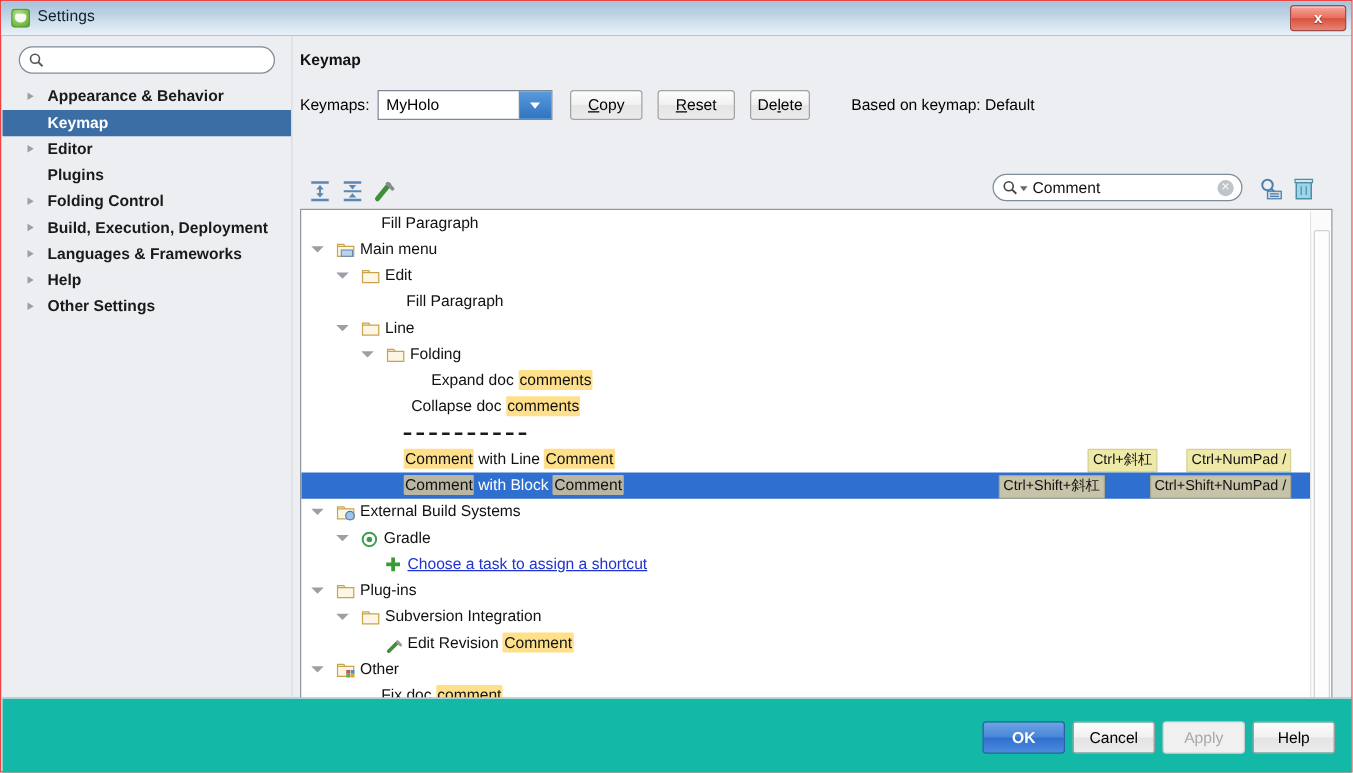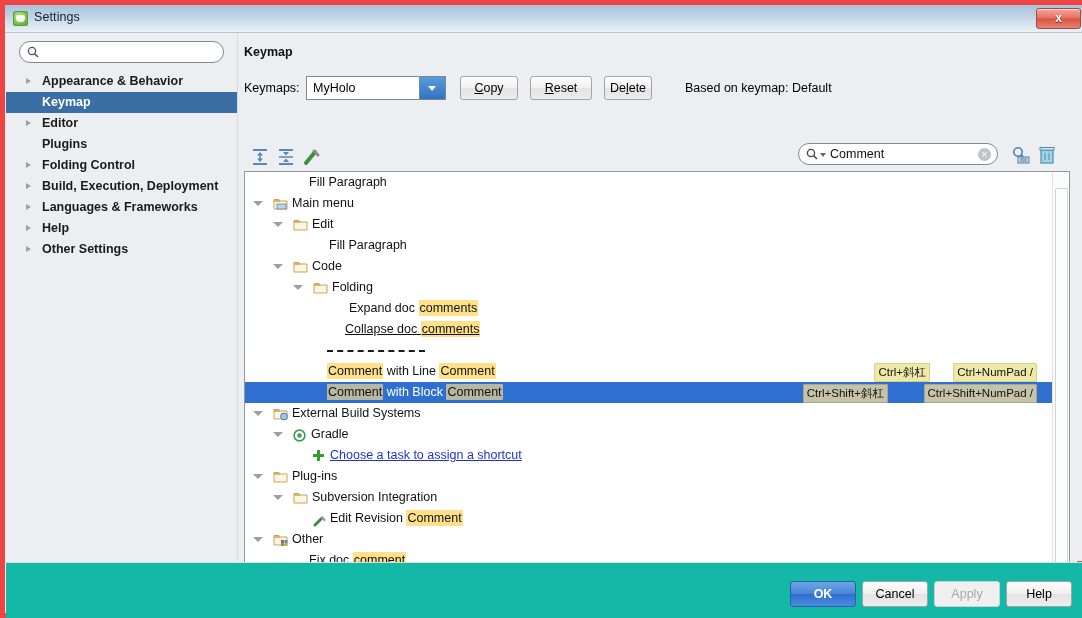--- a/index.html
+++ b/index.html
@@ -5,21 +5,21 @@
   html,body{margin:0;padding:0;}
   body{
     width:1082px;height:618px;overflow:hidden;
     font-family:"Liberation Sans","DejaVu Sans",sans-serif;
     font-size:12px;color:#000;
     background:#f0f0f0;
   }
   .window{
     position:absolute;left:0;top:0;width:1082px;height:618px;
     background:#eceef1;
-    border:5px solid #ef4444;
+    border:1px solid #ef4444;
     box-sizing:border-box;
   }
   
   .titlebar{
     position:absolute;left:0;top:0;width:1080px;height:27px;
     background:linear-gradient(to bottom,#a9c2d9 0%,#bdd2e4 38%,#cfe0ee 62%,#e9f1f8 100%);
     border-bottom:1px solid #b6c6d6;
   }
   .title-icon{
     position:absolute;left:8px;top:6px;width:15px;height:15px;
@@ -330,34 +330,34 @@
             <span class="lbl" style="left: 67px;">Edit</span>
           </div>
           <div class="row">
             <span class="lbl" style="left: 84px;">Fill Paragraph</span>
           </div>
           <div class="row">
             <span class="tri" style="left: 28px;"></span>
             <span style="position: absolute; top: 4px; left: 48px;"><svg width="15" height="13" viewBox="0 0 15 13">
                 <path d="M1 3 L1 11 L14 11 L14 3 Z M1 3 L1 1.5 L6 1.5 L7 3 Z" fill="#fdf6e4" stroke="#c9a44e" stroke-width="1"></path>
               </svg></span>
-            <span class="lbl" style="left: 67px;">Code</span>
+            <span class="lbl" style="left: 67px;">Line</span>
           </div>
           <div class="row">
             <span class="tri" style="left: 48px;"></span>
             <span style="position: absolute; top: 4px; left: 68px;"><svg width="15" height="13" viewBox="0 0 15 13">
                 <path d="M1 3 L1 11 L14 11 L14 3 Z M1 3 L1 1.5 L6 1.5 L7 3 Z" fill="#fdf6e4" stroke="#c9a44e" stroke-width="1"></path>
               </svg></span>
             <span class="lbl" style="left: 87px;">Folding</span>
           </div>
           <div class="row">
             <span class="lbl" style="left: 104px;">Expand doc <span class="hl">comments</span></span>
           </div>
           <div class="row">
-            <span class="lbl" style="left: 100px; text-decoration: underline;">Collapse doc <span class="hl">comments</span></span>
+            <span class="lbl" style="left: 88px;">Collapse doc <span class="hl">comments</span></span>
           </div>
           <div class="row">
             <div class="dash" style="left: 82px;"></div>
           </div>
           <div class="row">
             <span class="lbl" style="left: 82px;"><span class="hl">Comment</span> with Line <span class="hl">Comment</span></span>
             <span class="shortcut" style="right: 18px;">Ctrl+NumPad /</span>
             <span class="shortcut" style="right: 125px;">Ctrl+斜杠</span>
           </div>
           <div class="row sel">

